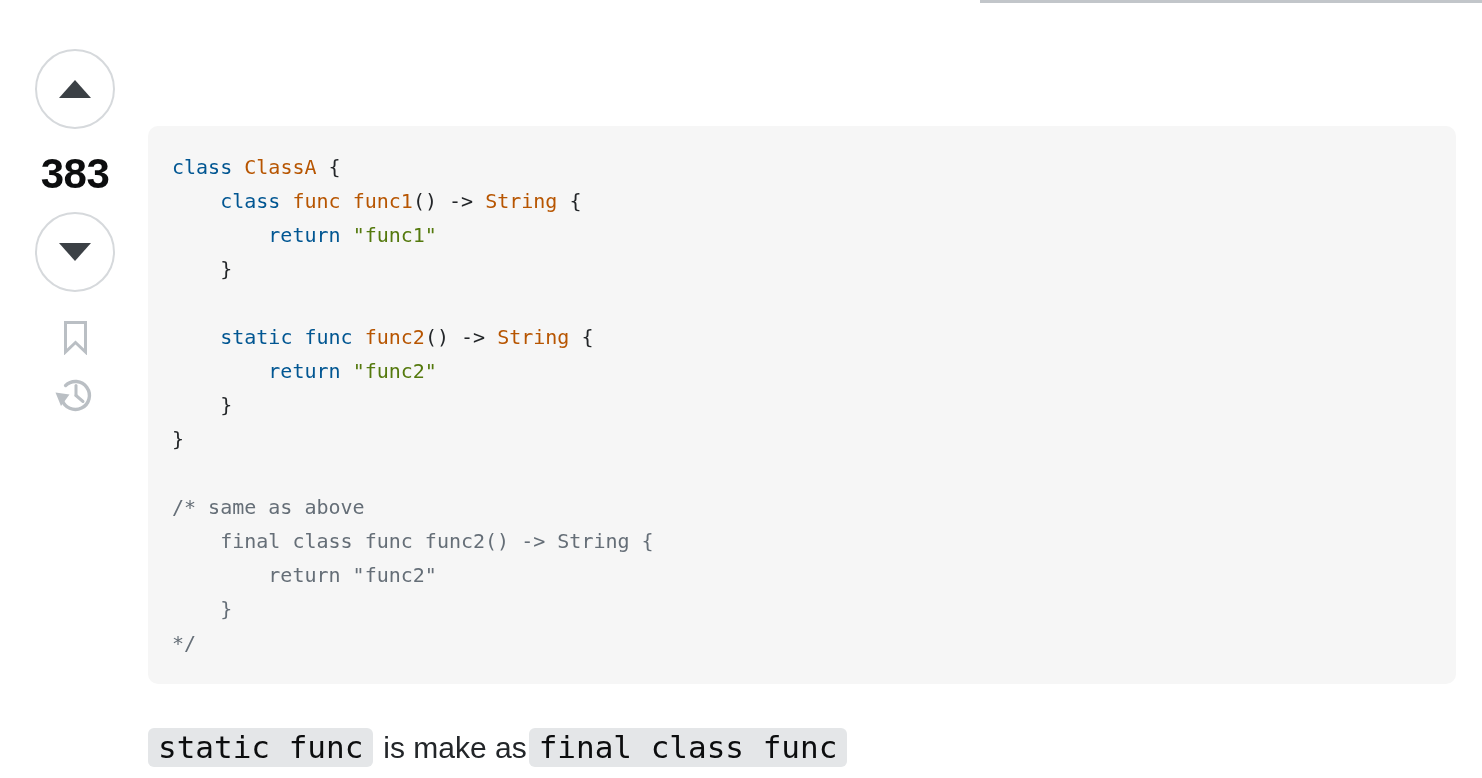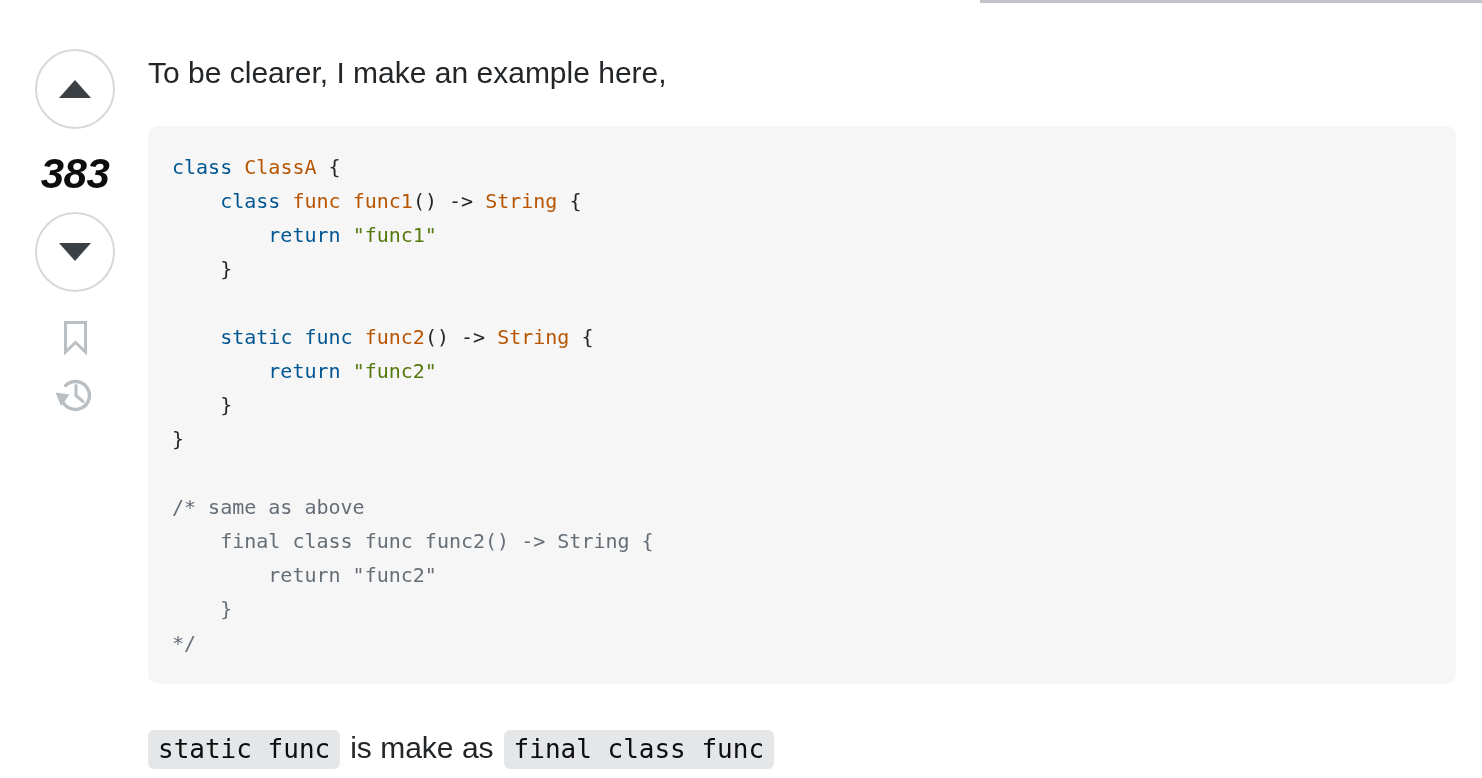--- a/index.html
+++ b/index.html
@@ -47,21 +47,20 @@
     border-top: 18px solid var(--c-vote-arrow, #3b4045);
   }
   .vote-count {
     position: absolute;
     left: 0; top: 150px; width: 150px;
     text-align: center;
     font-size: 42px;
     font-weight: 700;
     color: #0c0d0e;
     letter-spacing: -0.5px;
-    font-style: italic;
   }
   .rail-icon-btn {
     position: absolute;
     left: 0; width: 150px;
     display: flex; justify-content: center;
     background: none; border: none; cursor: pointer;
   }
   .rail-icon-btn.bookmark { top: 320px; }
   .rail-icon-btn.history { top: 374px; }
 
@@ -104,30 +103,30 @@
     position: absolute;
     left: 0; top: 728px;
     font-size: 30px;
     line-height: 40px;
     color: var(--c-plain, #232629);
     white-space: nowrap;
   }
   .inline-code {
     display: inline-block;
     font-family: "DejaVu Sans Mono", monospace;
-    font-size: 26px;
+    font-size: 31px;
     line-height: 30px;
     background: var(--c-inline-code-bg, #e4e6e8);
     color: #0c0d0e;
     padding: 4px 10px 5px 10px;
     border-radius: 6px;
     vertical-align: baseline;
   }
   .inline-code.first { margin-right: 10px; }
-  .inline-code.second { margin-left: 10px; }
+  .inline-code.second { margin-left: 2px; }
 </style>
 </head>
 <body>
 
 <div class="top-divider"></div>
 
 <div class="vote-cell">
   <button class="vote-btn up" aria-label="Up vote">
     <span class="tri-up"></span>
   </button>
@@ -146,21 +145,20 @@
     <svg width="44" height="44" viewBox="0 0 44 44">
       <path d="M12.6 11.5 A14 14 0 1 1 9.0 25.5" fill="none" stroke="#babfc4" stroke-width="3.4" stroke-linecap="round"></path>
       <path d="M2.5 18.5 L16.5 20.5 L8.0 32.0 Z" fill="#babfc4"></path>
       <path d="M23 21.5 V11.5" fill="none" stroke="#babfc4" stroke-width="3" stroke-linecap="round"></path>
       <path d="M23 21.5 L30 27.5" fill="none" stroke="#babfc4" stroke-width="3" stroke-linecap="round"></path>
     </svg>
   </button>
 </div>
 
 <div class="answer-body">
-  <p class="intro-text">To be clearer, I make an example here,</p>
 
   <pre class="code-block"><code><span class="tok-k">class</span><span class="tok-p"> </span><span class="tok-t">ClassA</span><span class="tok-p"> {</span>
 <span class="tok-p">    </span><span class="tok-k">class</span><span class="tok-p"> </span><span class="tok-t">func</span><span class="tok-p"> </span><span class="tok-t">func1</span><span class="tok-p">() -&gt; </span><span class="tok-t">String</span><span class="tok-p"> {</span>
 <span class="tok-p">        </span><span class="tok-k">return</span><span class="tok-p"> </span><span class="tok-s">"func1"</span>
 <span class="tok-p">    }</span>
 
 <span class="tok-p">    </span><span class="tok-k">static</span><span class="tok-p"> </span><span class="tok-k">func</span><span class="tok-p"> </span><span class="tok-t">func2</span><span class="tok-p">() -&gt; </span><span class="tok-t">String</span><span class="tok-p"> {</span>
 <span class="tok-p">        </span><span class="tok-k">return</span><span class="tok-p"> </span><span class="tok-s">"func2"</span>
 <span class="tok-p">    }</span>
 <span class="tok-p">}</span>

